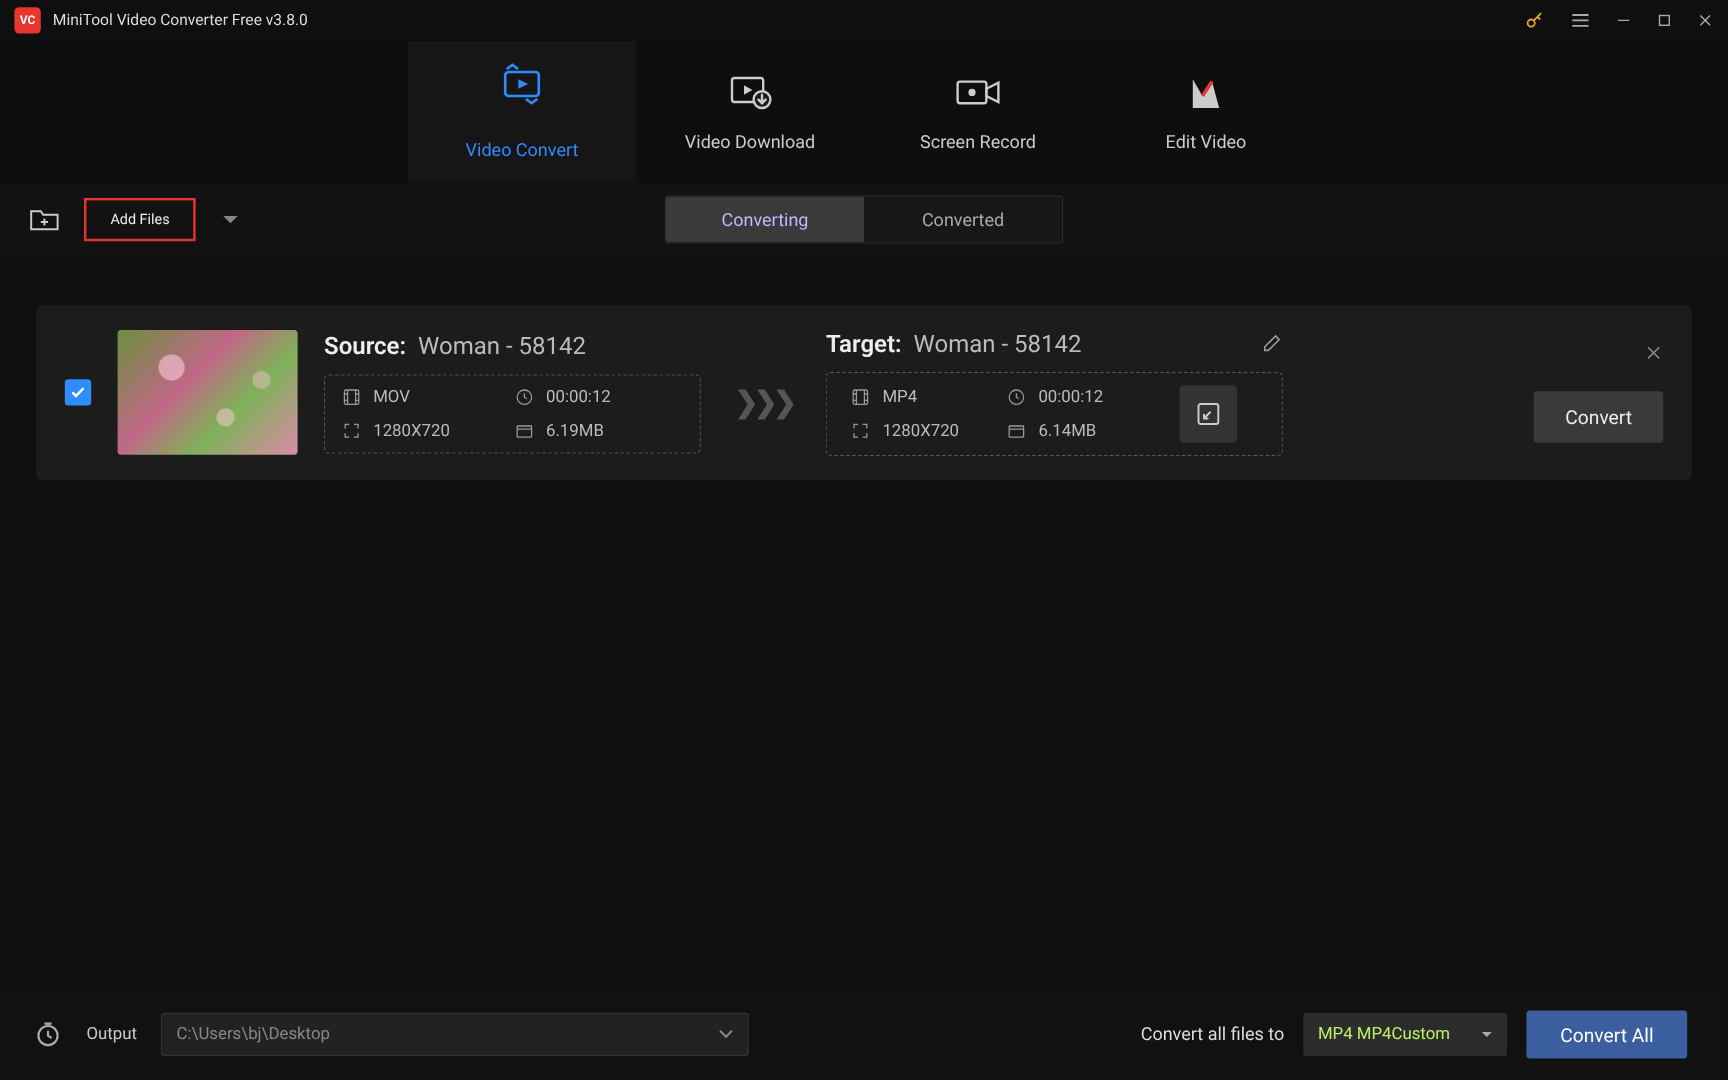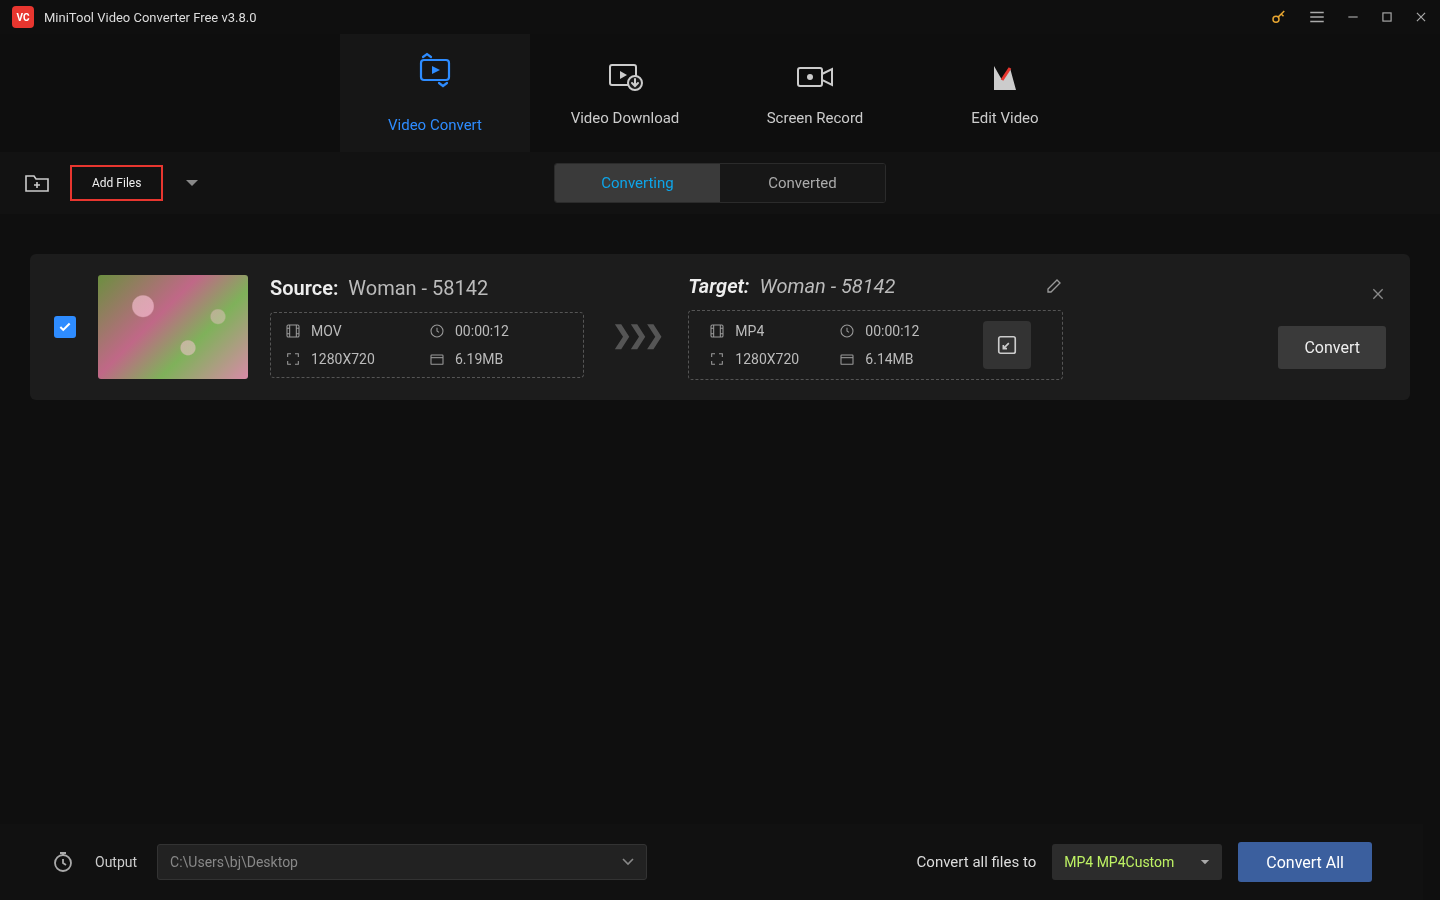--- a/index.html
+++ b/index.html
@@ -21,52 +21,52 @@
 
 
 .toolbar { height: 62px; display: flex; align-items: center; background: #121212; padding: 0 24px; position: relative; }
 .addfiles-wrap { display: flex; align-items: center; gap: 14px; }
 .folder-add-icon { margin-right: 6px; }
 .addfiles-btn { border: 2px solid #e8362f; padding: 9px 20px; font-size: 12px; color: #eee; cursor: pointer; }
 .addfiles-chevron { margin-left: 8px; cursor: pointer; }
 
 .subtabs { position: absolute; left: 50%; transform: translateX(-50%); display: flex; border: 1px solid #2b2b2b; border-radius: 3px; overflow: hidden; }
 .subtab { width: 165px; height: 38px; display: flex; align-items: center; justify-content: center; font-size: 15px; color: #aaa; cursor: pointer; background: #171717; }
-.subtab.active { background: #3a3a3a; color: #0ea5e9; }
+.subtab.active { background: #3a3a3a; color: #c4b5fd; }
 
 
 .content { padding: 40px 30px 0 30px; }
 .card { background: #1c1c1c; border-radius: 6px; padding: 20px 24px; display: flex; align-items: center; gap: 22px; }
 .checkbox { width: 22px; height: 22px; background: #2e8cff; border-radius: 3px; display: flex; align-items: center; justify-content: center; cursor: pointer; }
 .thumb { width: 150px; height: 104px; border-radius: 3px; background: linear-gradient(135deg,#6b8f3f 0%,#c06887 40%,#7fb15a 65%,#d88aa8 100%); position: relative; overflow: hidden; }
 .thumb::before{content:"";position:absolute;inset:0;background:radial-gradient(circle at 30% 30%, rgba(255,200,220,.6) 0 8%, transparent 9%),radial-gradient(circle at 60% 70%, rgba(255,200,220,.5) 0 6%, transparent 7%),radial-gradient(circle at 80% 40%, rgba(255,200,220,.4) 0 5%, transparent 6%);}
 
 .col { display: flex; flex-direction: column; gap: 12px; }
 .label-row { display: flex; align-items: center; gap: 10px; font-size: 20px; }
 .label-row .lab { color: #eee; font-weight: 600; }
 .label-row .val { color: #bbb; }
 
 .infobox { border: 1px dashed #555; border-radius: 4px; padding: 10px 14px; display: grid; grid-template-columns: 140px 140px; row-gap: 12px; column-gap: 4px; }
 .infoitem { display: flex; align-items: center; gap: 10px; color: #bbb; font-size: 14px; }
 .infoitem svg { flex-shrink: 0; }
 
 .arrows { color: #555; font-size: 24px; letter-spacing: -4px; font-weight: 700; padding: 0 6px; align-self: center; margin-top: 16px; }
 
-.target-col .label-row { position: relative; font-style: italic; }
+.target-col .label-row { position: relative; }
 .target-infobox { border: 1px dashed #555; border-radius: 4px; padding: 10px 20px; display: flex; align-items: center; gap: 14px; }
 .target-grid { display: grid; grid-template-columns: 130px 130px; row-gap: 12px; }
 .expand-btn { width: 48px; height: 48px; background: #333; border-radius: 4px; display: flex; align-items: center; justify-content: center; cursor: pointer; }
 .edit-icon { position: absolute; right: -300px; top: -2px; cursor: pointer; }
 
 .card-right { margin-left: auto; display: flex; align-items: center; gap: 18px; }
 .close-x { cursor: pointer; color: #888; margin-bottom: 52px; margin-right: 4px; }
 .convert-btn { background: #3a3a3a; color: #eee; border: none; padding: 12px 26px; font-size: 16px; border-radius: 3px; cursor: pointer; }
 
 
-.footer { position: absolute; bottom: 0; left: 0; right: 17px; height: 76px; display: flex; align-items: center; padding: 0 51px; background: #111; gap: 20px; }
+.footer { position: absolute; bottom: 0; left: 0; right: 6px; height: 76px; display: flex; align-items: center; padding: 0 28px; background: #111; gap: 20px; }
 .footer-left { display: flex; align-items: center; gap: 20px; }
 .output-label { color: #ccc; font-size: 14px; }
 .output-path { width: 490px; height: 36px; background: #222; border: 1px solid #333; border-radius: 3px; display: flex; align-items: center; padding: 0 12px; color: #888; font-size: 14px; cursor: pointer; }
 .output-path .chev { margin-left: auto; }
 .footer-right { margin-left: auto; display: flex; align-items: center; gap: 16px; }
 .convert-all-label { color: #ddd; font-size: 15px; }
 .format-select { background: #2c2c2c; height: 36px; padding: 0 12px; border-radius: 3px; display: flex; align-items: center; gap: 10px; color: #bef264; font-size: 14px; cursor: pointer; width: 170px; }
 .format-select .chev { margin-left: auto; }
 .convert-all-btn { background: #3b5f9e; color: #fff; border: none; height: 40px; padding: 0 28px; font-size: 16px; border-radius: 3px; cursor: pointer; }
 

